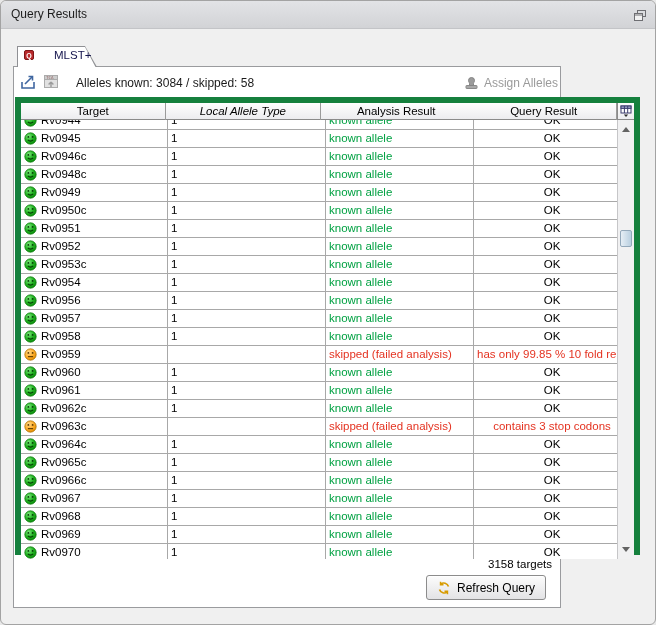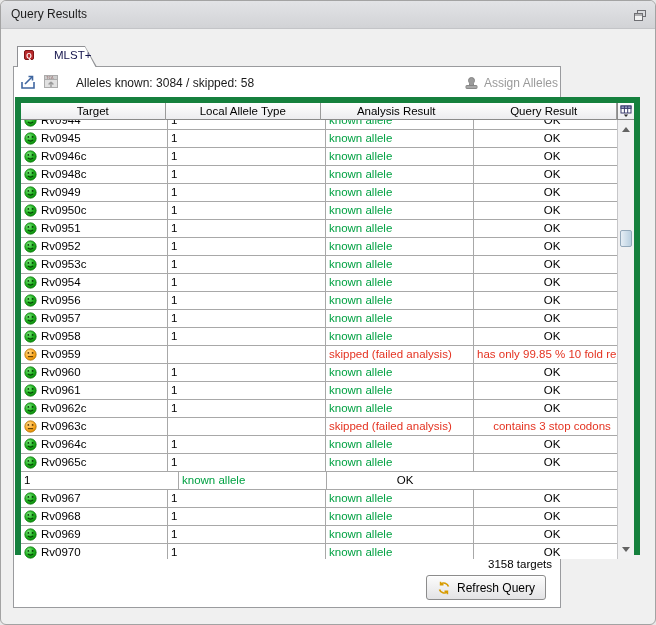--- a/index.html
+++ b/index.html
@@ -19,21 +19,21 @@
   
   .tb-icon{position:absolute;width:18px;height:18px;top:6px;cursor:pointer;}
   .tb-icon.export{left:5px;}
   .tb-icon.tca{left:28px;opacity:.75;}
   .alleles-status{position:absolute;left:62px;top:9px;font-size:12px;color:#1a1a1a;}
   .assign{position:absolute;right:2px;top:8px;display:flex;align-items:center;gap:5px;font-size:12px;color:#9a9a9a;cursor:default;}
   
   .qtable{position:absolute;left:1px;top:30px;width:625px;height:458px;border:6px solid #15803d;box-sizing:border-box;background:#fff;}
   .thead{position:absolute;left:0;top:0;right:17px;height:17px;display:flex;background:linear-gradient(#fefefe,#ececef);border-bottom:1px solid #8a8a8a;box-sizing:border-box;}
   .th{height:17px;line-height:16px;font-size:11.5px;text-align:center;color:#000;border-right:1px solid #9a9a9a;box-sizing:border-box;cursor:pointer;overflow:hidden;}
-  .col0{width:147px;}.col1{width:158px;}.col2{width:148px;}.col3{width:153px;border-right:none;}
+  .col0{width:147px;}.col1{width:158px;font-style:italic;}.col2{width:148px;}.col3{width:153px;border-right:none;}
   .colpick{position:absolute;right:0;top:0;width:17px;height:17px;background:linear-gradient(#fdfdfd,#ededf0);border-left:1px solid #8a8a8a;border-bottom:1px solid #8a8a8a;box-sizing:border-box;cursor:pointer;display:flex;align-items:center;justify-content:center;}
   .tbody{position:absolute;left:0;top:17px;width:606px;height:439px;overflow:hidden;}
   .row{display:flex;height:18px;box-sizing:border-box;border-bottom:1px solid #a8a8a8;background:#fff;cursor:default;}
   .row:first-child{margin-top:-8px;}
   .cell{height:17px;line-height:17px;font-size:11.5px;color:#000;border-right:1px solid #a8a8a8;box-sizing:border-box;padding-left:3px;white-space:nowrap;overflow:hidden;}
   .c-target{width:147px;position:relative;padding-left:20px;}
   .c-allele{width:158px;}
   .c-query{width:148px;}
   .c-analysis{width:153px;border-right:none;text-align:center;}
   .row.ok .c-query{color:var(--green,#00a142);}
@@ -430,20 +430,30 @@
         <path d="M4.1 8.5 Q7 11.2 9.9 8.5" stroke="#063d06" stroke-width="1.2" fill="none"></path>
       </svg>
       
       <span>Rv0965c</span>
     </div>
     <div class="cell c-allele">1</div>
     <div class="cell c-query">known allele</div>
     <div class="cell c-analysis">OK</div>
   </div>
           <div class="row ok">
+    <div class="cell c-target">
+      <svg class="smiley smiley-ok" viewBox="0 0 14 14">
+        <circle cx="7" cy="7" r="6.1" fill="url(#gG)" stroke="#0a7d0a" stroke-width="0.9"></circle>
+        <circle cx="4.7" cy="5.3" r="1" fill="#063d06"></circle>
+        <circle cx="9.3" cy="5.3" r="1" fill="#063d06"></circle>
+        <path d="M4.1 8.5 Q7 11.2 9.9 8.5" stroke="#063d06" stroke-width="1.2" fill="none"></path>
+      </svg>
+      
+      <span>Rv0966c</span>
+    </div>
     <div class="cell c-allele">1</div>
     <div class="cell c-query">known allele</div>
     <div class="cell c-analysis">OK</div>
   </div>
           <div class="row ok">
     <div class="cell c-target">
       <svg class="smiley smiley-ok" viewBox="0 0 14 14">
         <circle cx="7" cy="7" r="6.1" fill="url(#gG)" stroke="#0a7d0a" stroke-width="0.9"></circle>
         <circle cx="4.7" cy="5.3" r="1" fill="#063d06"></circle>
         <circle cx="9.3" cy="5.3" r="1" fill="#063d06"></circle>

